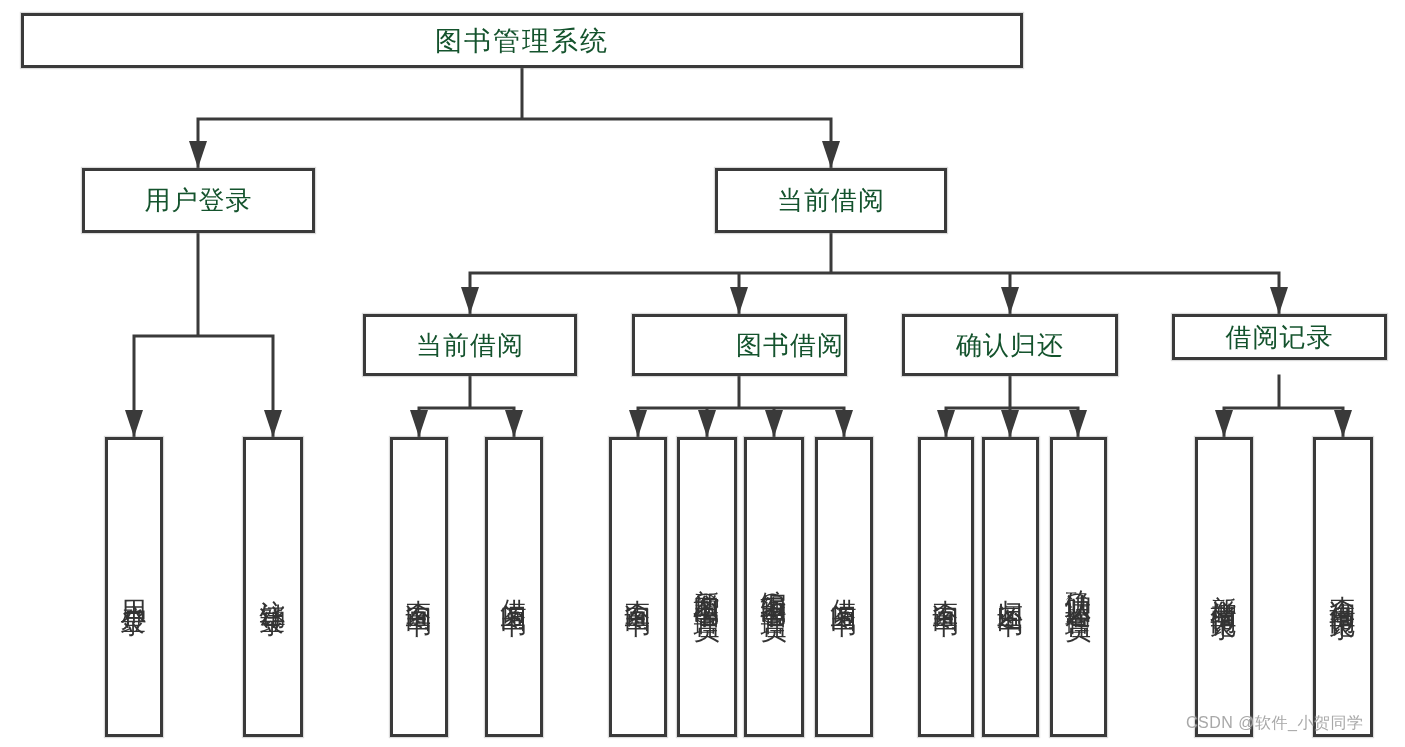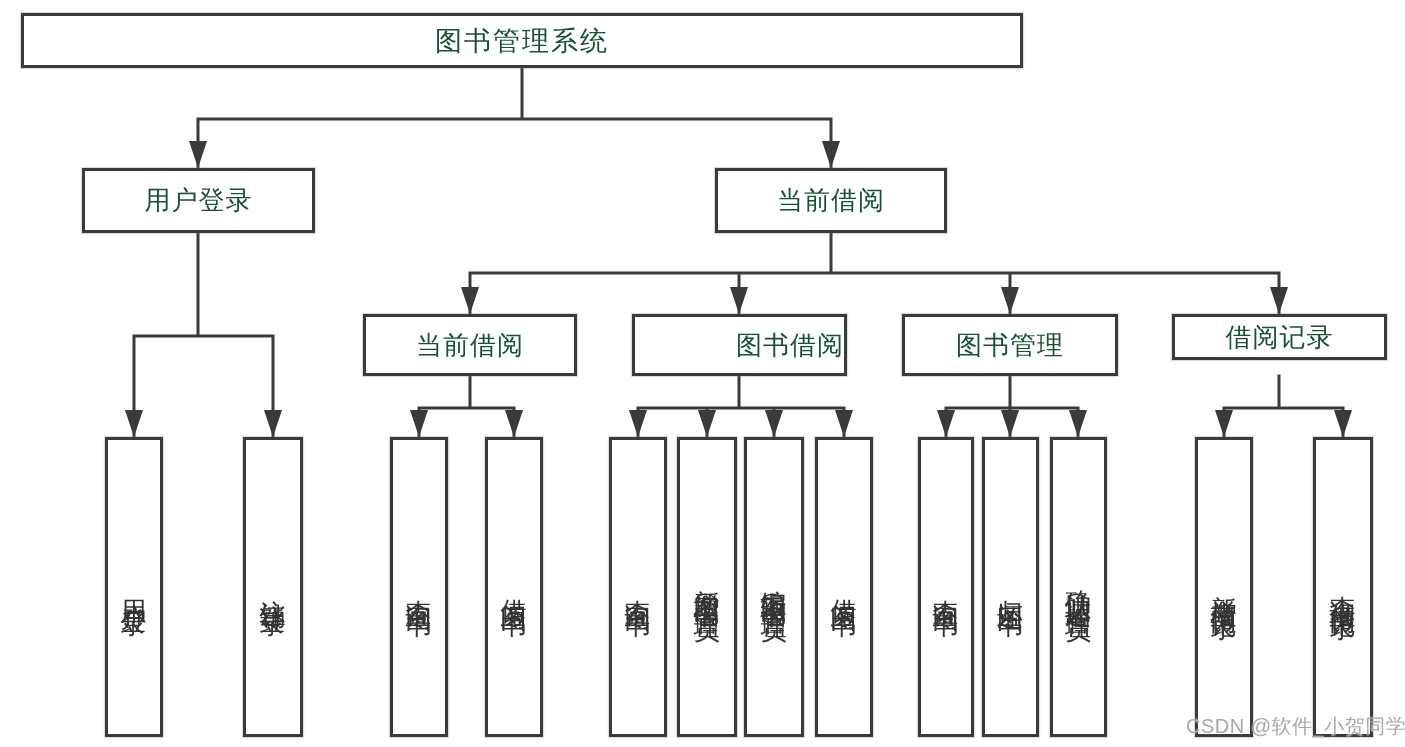--- a/index.html
+++ b/index.html
@@ -52,21 +52,21 @@
     letter-spacing: 4px;
     line-height: 1;
     color: #333333;
   }
 
   .watermark {
     position: absolute;
     left: 1186px;
     top: 713px;
     z-index: 3;
-    font-size: 20px;
+    font-size: 16px;
     letter-spacing: 0.5px;
     color: rgba(163,163,163,0.95);
     text-shadow: 0 0 2px rgba(255,255,255,0.9);
     white-space: nowrap;
   }
 </style>
 </head>
 <body>
 
 <div class="stage">
@@ -111,21 +111,21 @@
     <span>当前借阅</span>
   </div>
 
   <div class="node hnode" style="left:363px; top:314px; width:214px; height:62px;">
     <span>当前借阅</span>
   </div>
   <div class="node hnode" style="left:632px; top:314px; width:215px; height:62px;justify-content:flex-end;">
     <span>图书借阅</span>
   </div>
   <div class="node hnode" style="left:902px; top:314px; width:216px; height:62px;">
-    <span>图书管理</span>
+    <span>确认归还</span>
   </div>
   <div class="node hnode" style="left:1172px; top:314px; width:215px; height:46px;">
     <span>借阅记录</span>
   </div>
 
   <div class="node vnode" style="left:105px; top:437px;">
     <span>用户登录</span>
   </div>
   <div class="node vnode" style="left:243px; top:437px; width:60px;">
     <span>注销登录</span>

